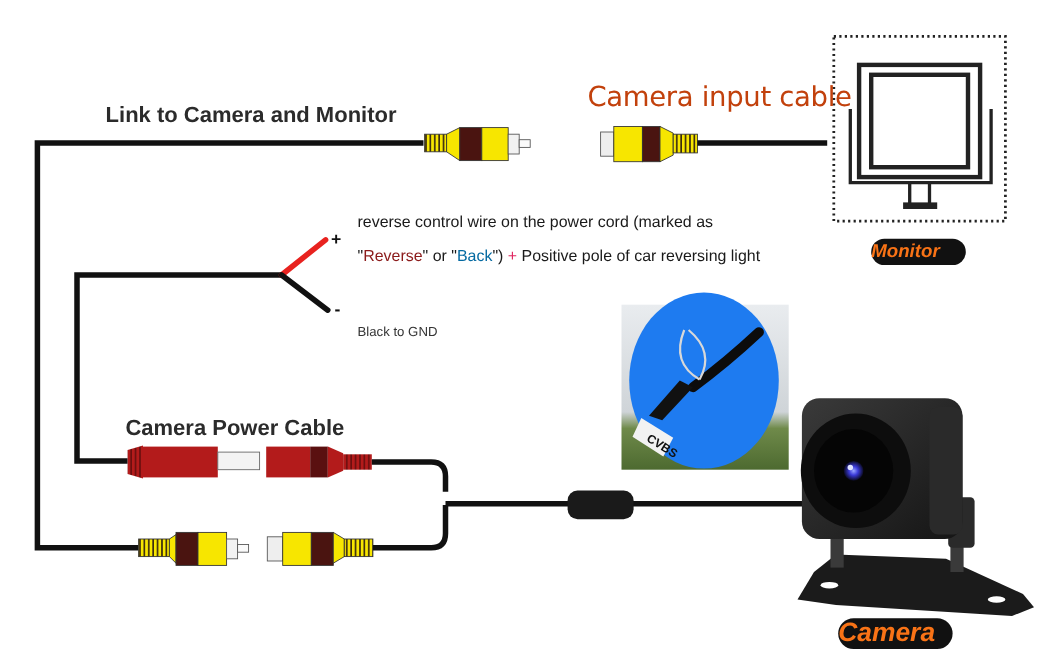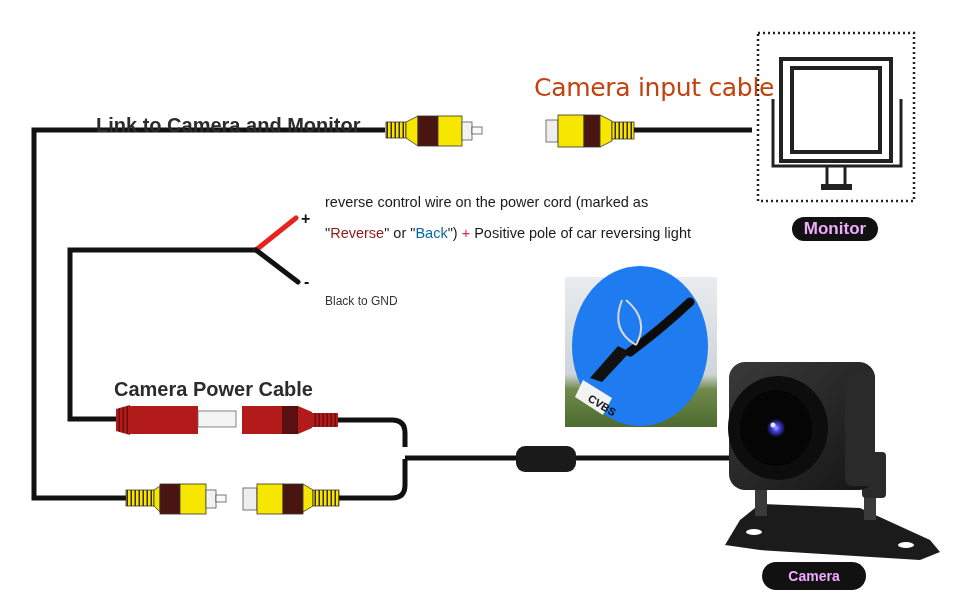--- a/index.html
+++ b/index.html
@@ -5,21 +5,21 @@
   html, body { margin:0; padding:0; background:#ffffff; }
   body { width:964px; height:608px; position:relative; overflow:hidden; font-family:"Liberation Sans", "DejaVu Sans", sans-serif; }
   .abs { position:absolute; }
   .lbl-big { font-size:20px; font-weight:bold; color:#2b2b2b; white-space:nowrap; }
   .lbl-input { font-size:25px; color:#c2410c; white-space:nowrap; font-family:"DejaVu Sans", sans-serif; letter-spacing:-0.3px; }
   .note { font-size:14.5px; font-weight:normal; color:#1a1a1a; white-space:nowrap; }
   .note .red { color:#8b1a1a; }
   .note .pink { color:#0369a1; }
   .note .plus { color:#e0245e; }
   .small { font-size:12px; font-weight:normal; color:#333; white-space:nowrap; }
-  .pill { background:#111; color:#f0abfc; font-weight:bold; border-radius:14px; text-align:center; white-space:nowrap; }
+  .pill { background:#111; color:#f97316; font-weight:bold; border-radius:14px; white-space:nowrap;font-style:italic; }
   svg { position:absolute; left:0; top:0; }
 </style>
 </head>
 <body>
 
 <svg width="964" height="608" viewBox="0 0 964 608">
   <defs>
     <pattern id="ridges" width="4" height="10" patternUnits="userSpaceOnUse">
       <rect width="4" height="10" fill="#f7e600"></rect>
       <rect x="2.5" width="1.5" height="10" fill="#3a2a10"></rect>
@@ -131,26 +131,26 @@
     <rect x="845" y="370" width="30" height="116" rx="8" fill="#2a2a2a"></rect>
     <ellipse cx="778" cy="428" rx="50" ry="52" fill="#0d0d0d"></ellipse>
     <ellipse cx="776" cy="428" rx="36" ry="38" fill="#050505"></ellipse>
     <circle cx="776" cy="428" r="9" fill="url(#lens)"></circle>
     <circle cx="773" cy="425" r="2.5" fill="#dfe4ff"></circle>
     <ellipse cx="754" cy="532" rx="8" ry="3" fill="#fff"></ellipse>
     <ellipse cx="906" cy="545" rx="8" ry="3" fill="#fff"></ellipse>
   </g>
 </svg>
 
-<div class="abs lbl-big" style="left:96px; top:94px;margin-top:20px;">Link to Camera and Monitor</div>
+<div class="abs lbl-big" style="left:96px; top:94px;">Link to Camera and Monitor</div>
 <div class="abs lbl-input" style="left:534px; top:73px;">Camera input cable</div>
 
 <div class="abs note" style="left:325px; top:194px;">reverse control wire on the power cord (marked as</div>
 <div class="abs note" style="left:325px; top:225px;"><span>"</span><span class="red">Reverse</span><span>" or "</span><span class="pink">Back</span><span>")</span><span class="plus"> + </span><span>Positive pole of car reversing light</span></div>
 
 <div class="abs" style="left:301px; top:210px; font-size:16px; font-weight:bold; color:#111;">+</div>
 <div class="abs" style="left:304px; top:273px; font-size:16px; font-weight:bold; color:#111;">-</div>
 <div class="abs small" style="left:325px; top:294px;">Black to GND</div>
 
 <div class="abs lbl-big" style="left:114px; top:378px;">Camera Power Cable</div>
 
 <div class="abs pill" style="left:792px; top:217px; width:86px; height:24px; line-height:24px; font-size:17px;">Monitor</div>
-<div class="abs pill" style="left:762px; top:562px; width:104px; height:28px; line-height:28px; font-size:14px;">Camera</div>
+<div class="abs pill" style="left:762px; top:562px; width:104px; height:28px; line-height:28px; font-size:24px;">Camera</div>
 
 </body></html>

